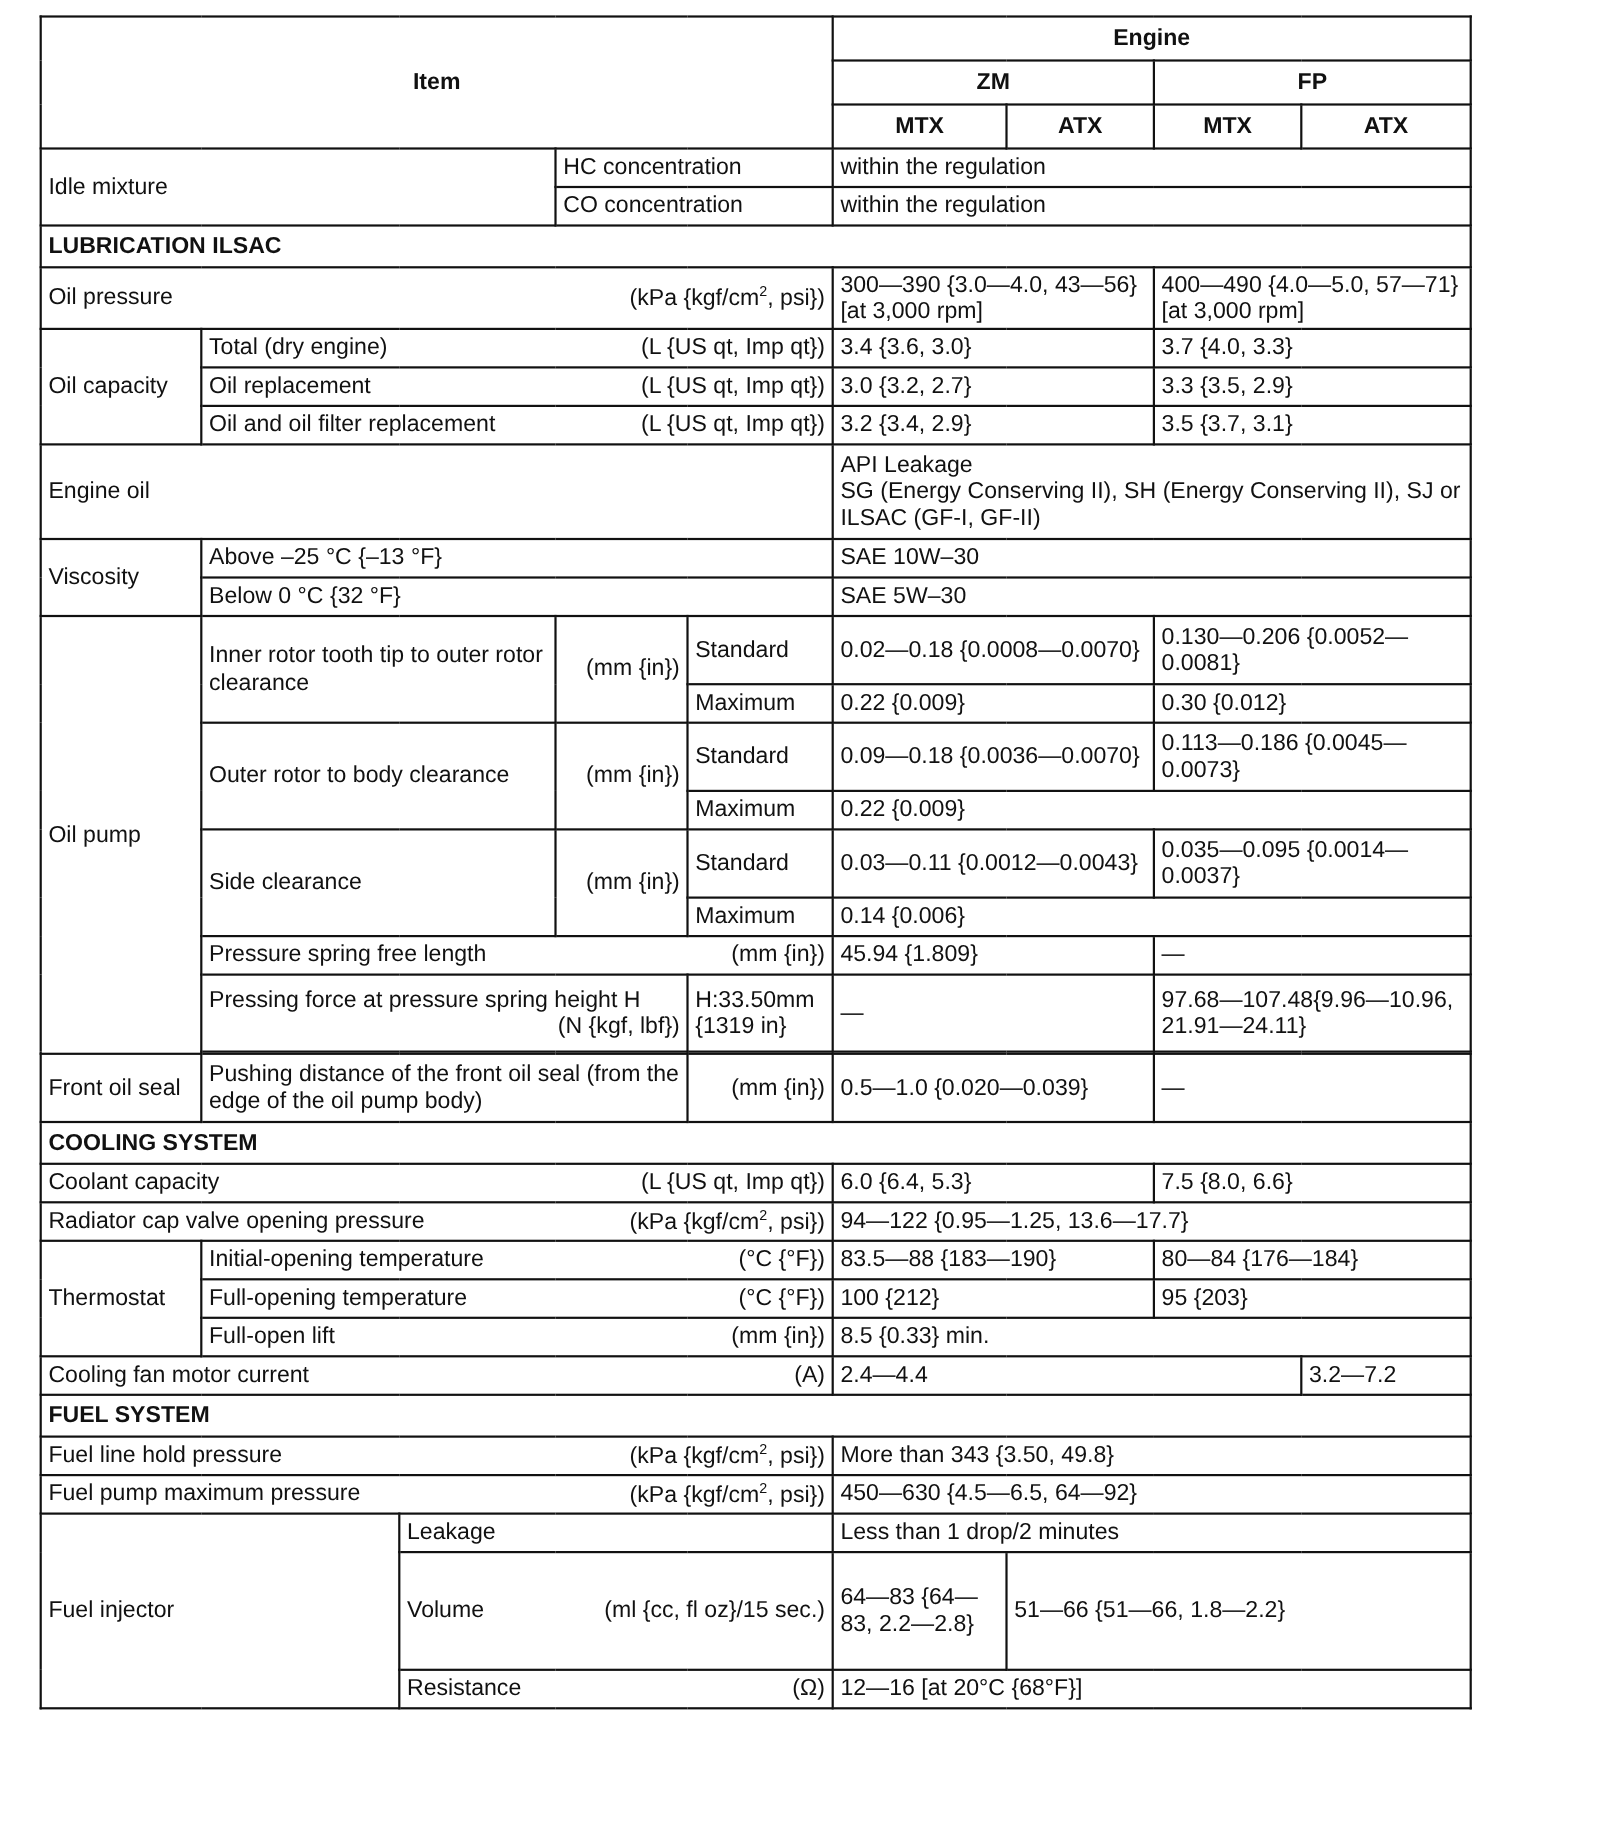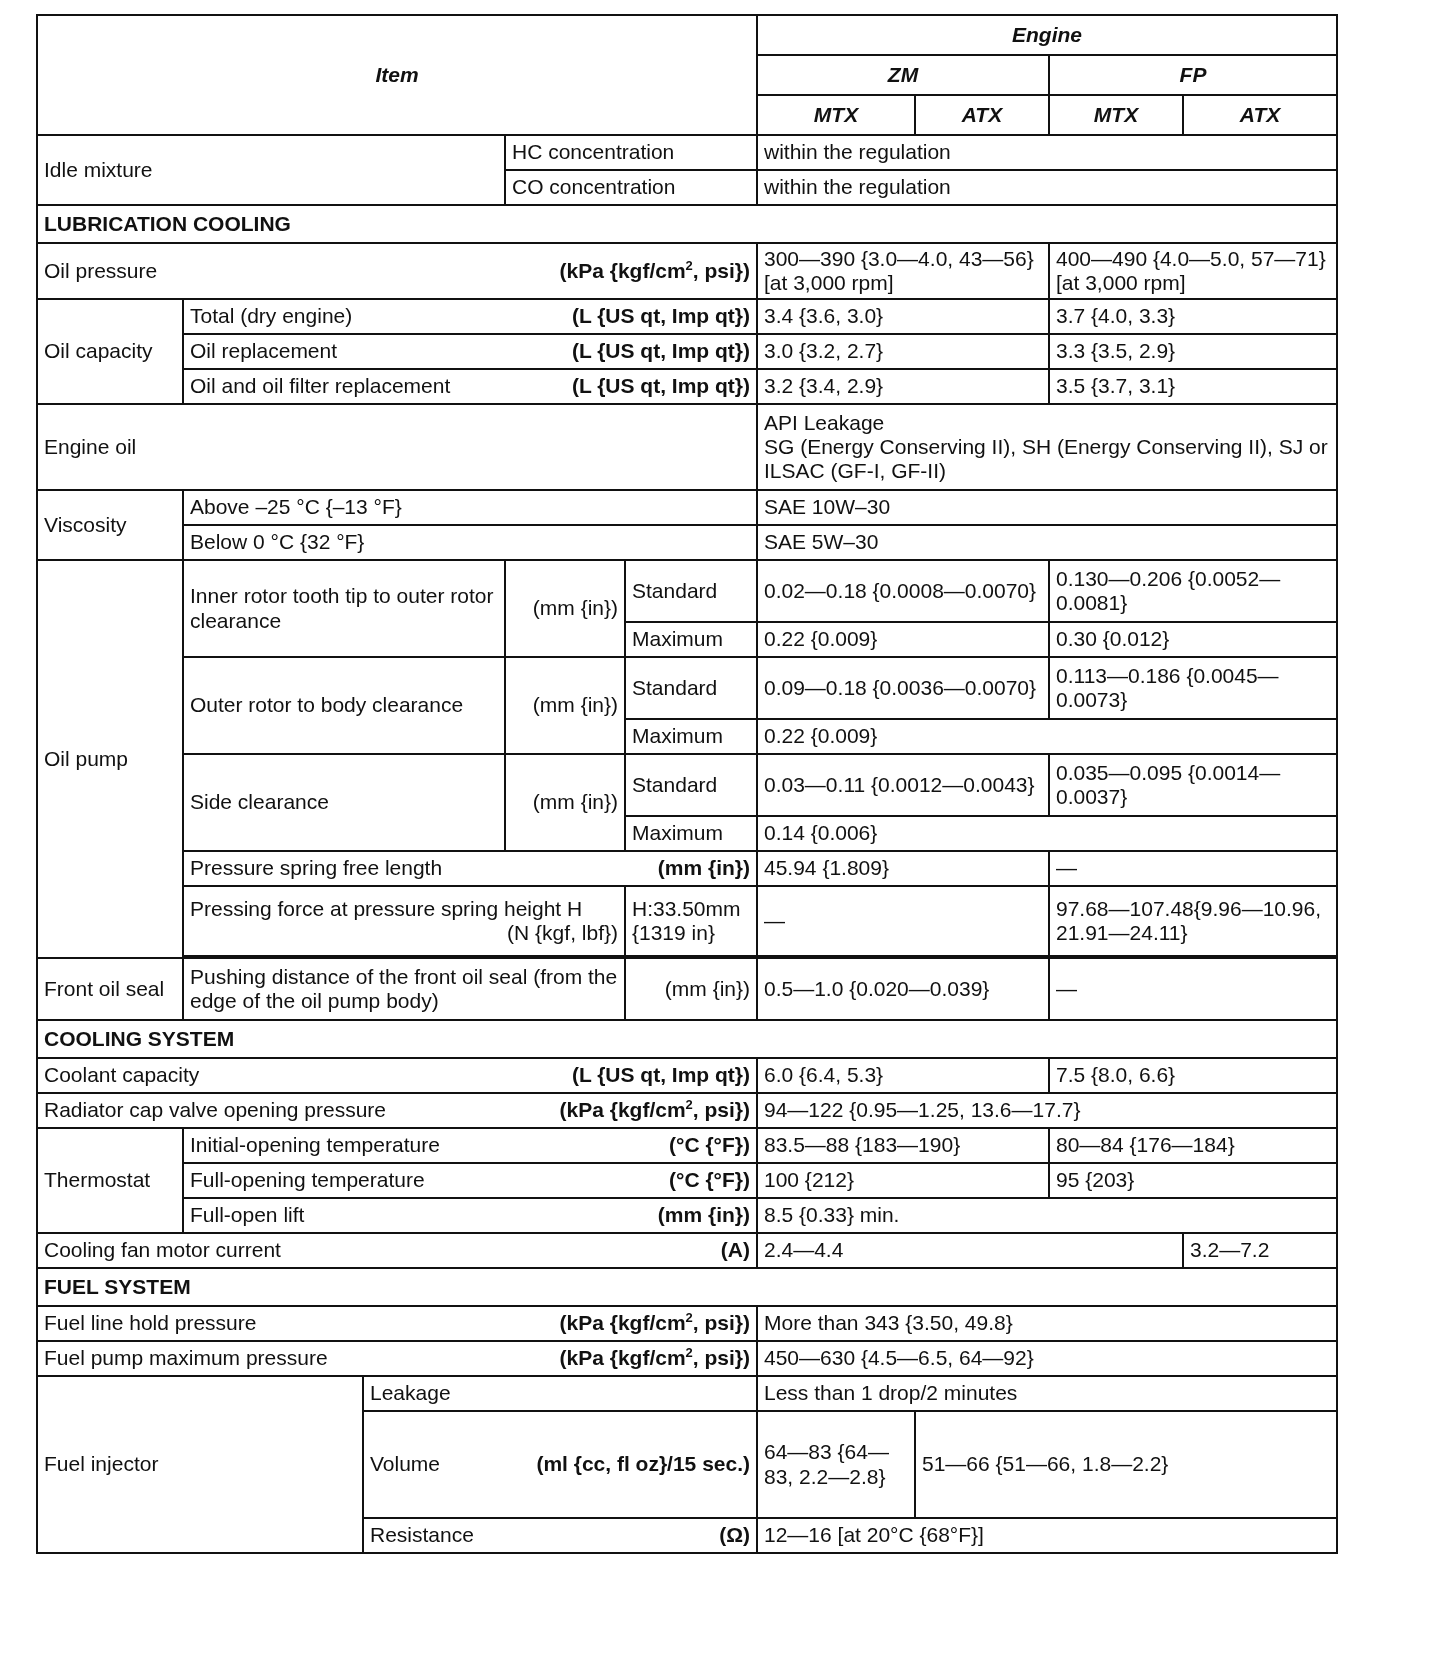--- a/index.html
+++ b/index.html
@@ -1,25 +1,25 @@
 <!DOCTYPE html>
 <html><head>
 <meta charset="utf-8">
 <style>
   html, body { margin: 0; padding: 0; background: #ffffff; }
   body { width: 1456px; height: 1664px; position: relative; font-family: "Liberation Sans", sans-serif; color: #111; }
   .page { position: absolute; left: 36px; top: 14px; width: 1300px; }
   table.spec { border-collapse: collapse; width: 1300px; table-layout: fixed; font-size: 21px; line-height: 1.15; }
   table.spec td, table.spec th { border: 2px solid #111; padding: 2px 6px; vertical-align: middle; }
-  table.spec th { font-weight: bold; text-align: center; height: 34px; font-style: italic; }
+  table.spec th { font-weight: bold; text-align: center; height: 34px; }
   .c { text-align: left; }
   .l { text-align: left; }
   .r { text-align: right; white-space: nowrap; }
   .sec { font-weight: bold; height: 32px; }
-  .unit { float: right; white-space: nowrap; font-weight: bold; }
+  .unit { float: right; white-space: nowrap; }
   .row { height: 35px; }
   .thick-top td { border-top-width: 3px; }
   sup { font-size: 13px; }
   .ml { display: block; }
 </style>
 </head>
 <body>
 
 <div class="page">
 <table class="spec">
@@ -55,21 +55,21 @@
     <td colspan="3" rowspan="2" class="l">Idle mixture</td>
     <td colspan="2" class="l">HC concentration</td>
     <td colspan="4" class="c">within the regulation</td>
   </tr>
   <tr class="row">
     <td colspan="2" class="l">CO concentration</td>
     <td colspan="4" class="c">within the regulation</td>
   </tr>
 
   <tr>
-    <td colspan="9" class="sec">LUBRICATION COOLING</td>
+    <td colspan="9" class="sec">LUBRICATION ILSAC</td>
   </tr>
   <tr style="height:56px">
     <td colspan="5" class="l">
       <span>Oil pressure</span>
       <span class="unit"><span>(kPa {kgf/cm</span><sup>2</sup><span>, psi})</span></span>
     </td>
     <td colspan="2" class="c">300—390 {3.0—4.0, 43—56} [at 3,000 rpm]</td>
     <td colspan="2" class="c">400—490 {4.0—5.0, 57—71} [at 3,000 rpm]</td>
   </tr>
   <tr class="row">

